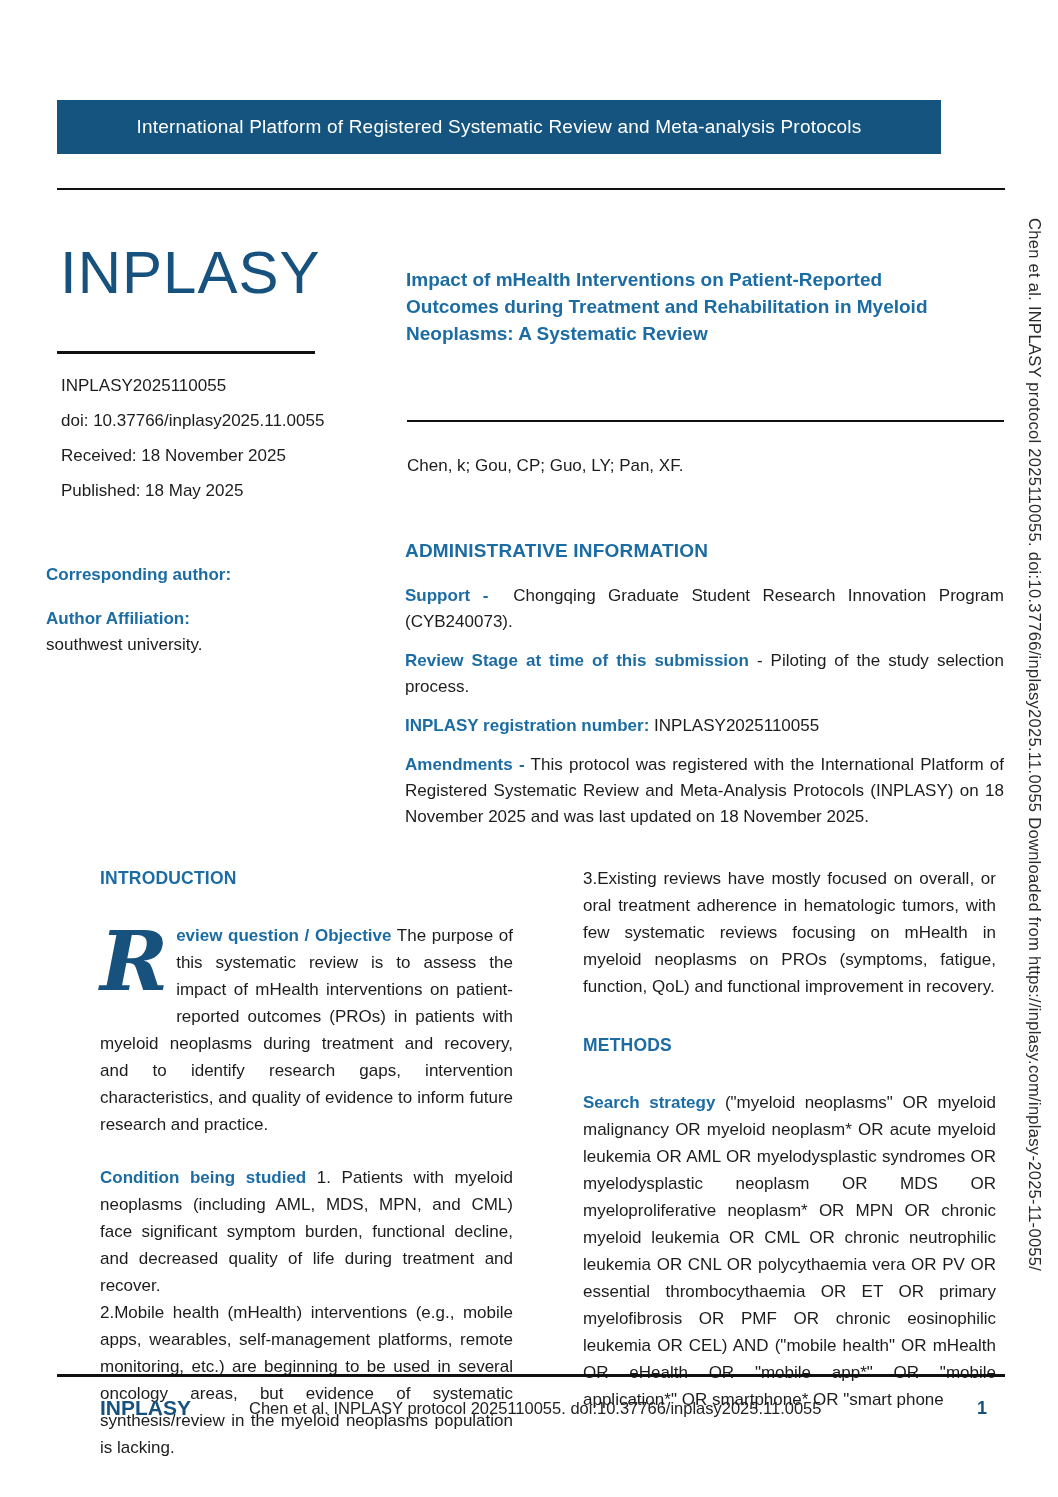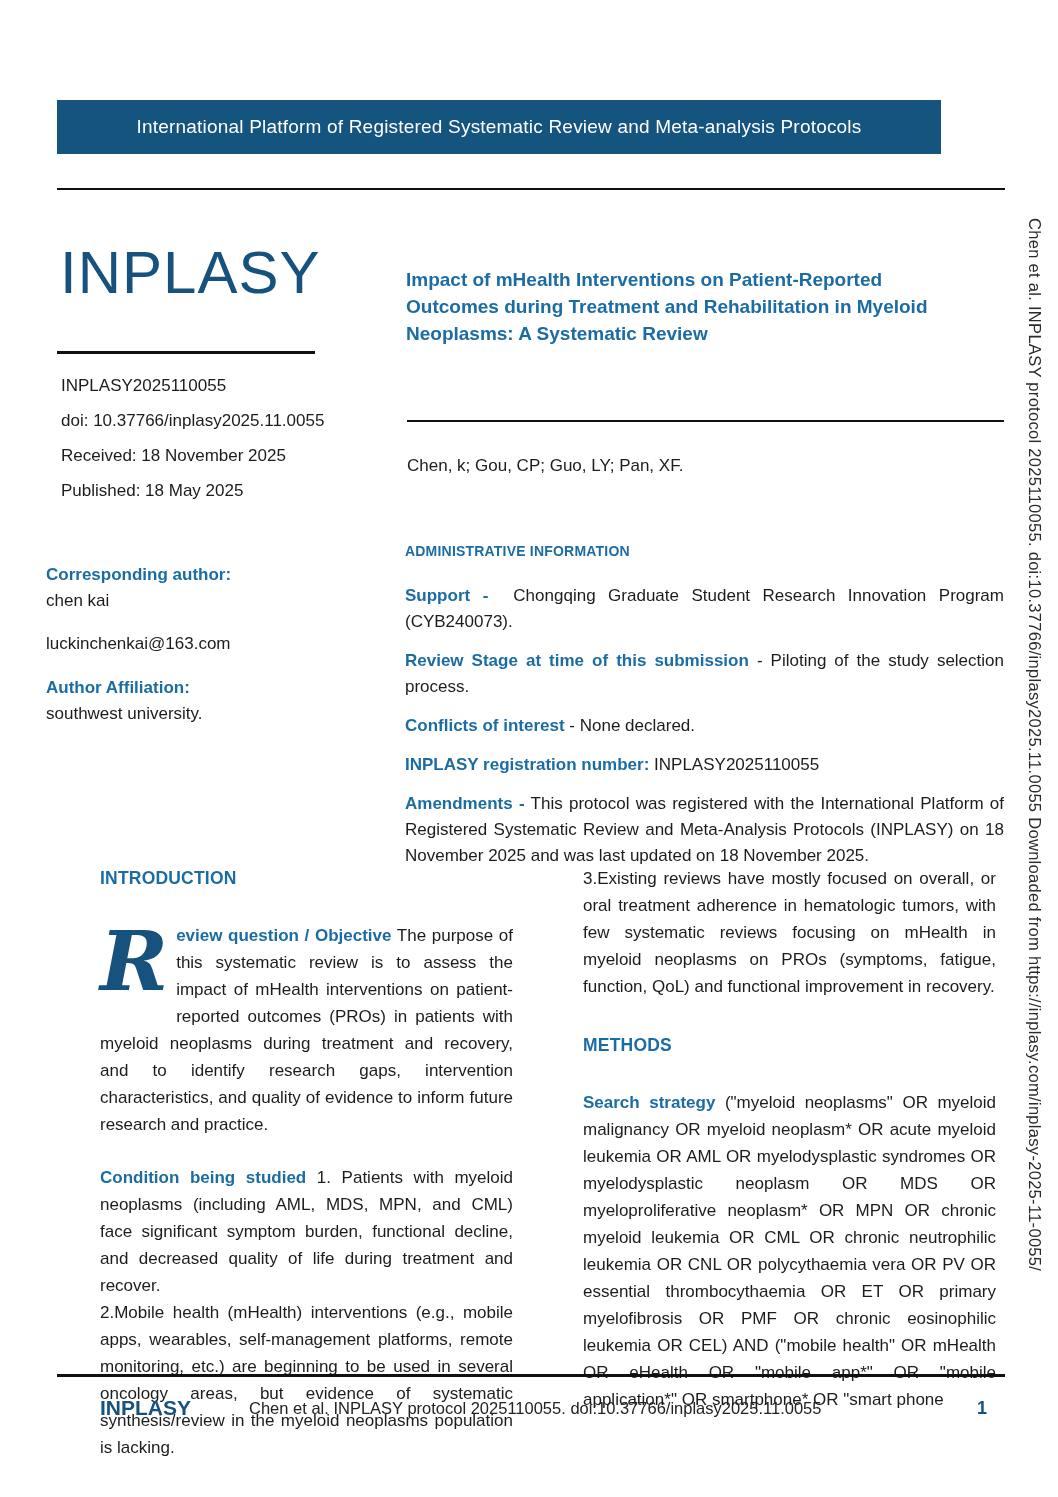--- a/index.html
+++ b/index.html
@@ -31,21 +31,21 @@
     color:var(--accent_blue);line-height:27px;}
   .title-rule{position:absolute;left:407px;top:420px;width:597px;height:2px;background:var(--rule_dark);}
   .authors{position:absolute;left:407px;top:456px;width:560px;font-size:17px;}
 
   .corr{position:absolute;left:46px;top:545px;width:330px;font-size:17px;line-height:26px;margin-top:17px;}
   .corr .lbl{color:var(--accent_blue);font-weight:bold;}
   .corr .email{margin-top:17px;}
   .corr .aff-lbl{margin-top:18px;}
 
   .admin{position:absolute;left:405px;top:538px;width:599px;font-size:17px;line-height:26px;}
-  .admin h2{font-size:14px;color:var(--accent_blue);margin-bottom:19px;letter-spacing:.2px;}
+  .admin h2{font-size:19px;color:var(--accent_blue);margin-bottom:19px;letter-spacing:.2px;}
   .admin p{text-align:justify;margin-bottom:13px;}
   .lbl{color:var(--accent_blue);font-weight:bold;}
 
   .col{position:absolute;top:865px;width:413px;font-size:17px;line-height:27px;}
   .col-left{left:100px;}
   .col-right{left:583px;}
   .col h2{font-size:17.5px;color:var(--accent_blue);margin-bottom:30px;letter-spacing:.2px;}
   .col p{text-align:justify;margin-bottom:26px;}
   .prewrap{white-space:pre-line;}
   .dropcap{float:left;font-family:"DejaVu Serif", serif;font-style:italic;font-weight:bold;
@@ -80,31 +80,28 @@
     <div>Received: 18 November 2025</div>
     <div class="pub">Published: 18 May 2025</div>
   </div>
 
   <h1 class="title">Impact of mHealth Interventions on Patient-Reported Outcomes during Treatment and Rehabilitation in Myeloid Neoplasms: A Systematic Review</h1>
   <div class="title-rule"></div>
   <div class="authors">Chen, k; Gou, CP; Guo, LY; Pan, XF.</div>
 
   <div class="corr">
     <div class="lbl">Corresponding author:</div>
-    <div>chen kai</div>
-    <div class="email">luckinchenkai@163.com</div>
     <div class="lbl aff-lbl">Author Affiliation:</div>
     <div>southwest university.</div>
   </div>
 
   <div class="admin">
     <h2>ADMINISTRATIVE INFORMATION</h2>
     <p><span class="lbl">Support -</span>&nbsp; <span>Chongqing Graduate Student Research Innovation Program (CYB240073).</span></p>
     <p><span class="lbl">Review Stage at time of this submission</span> <span>- Piloting of the study selection process.</span></p>
-    <p><span class="lbl">Conflicts of interest</span> <span>- None declared.</span></p>
     <p><span class="lbl">INPLASY registration number:</span> <span>INPLASY2025110055</span></p>
     <p><span class="lbl">Amendments -</span> <span>This protocol was registered with the International Platform of Registered Systematic Review and Meta-Analysis Protocols (INPLASY) on 18 November 2025 and was last updated on 18 November 2025.</span></p>
   </div>
 
   <div class="col col-left">
     <h2>INTRODUCTION</h2>
     <p><span class="dropcap">R</span><span class="lbl">eview question / Objective</span> <span>The purpose of this systematic review is to assess the impact of mHealth interventions on patient-reported outcomes (PROs) in patients with myeloid neoplasms during treatment and recovery, and to identify research gaps, intervention characteristics, and quality of evidence to inform future research and practice.</span></p>
     <p class="prewrap"><span class="lbl">Condition being studied</span> <span>1. Patients with myeloid neoplasms (including AML, MDS, MPN, and CML) face significant symptom burden, functional decline, and decreased quality of life during treatment and recover.
 2.Mobile health (mHealth) interventions (e.g., mobile apps, wearables, self-management platforms, remote monitoring, etc.) are beginning to be used in several oncology areas, but evidence of systematic synthesis/review in the myeloid neoplasms population is lacking.</span></p>
   </div>

